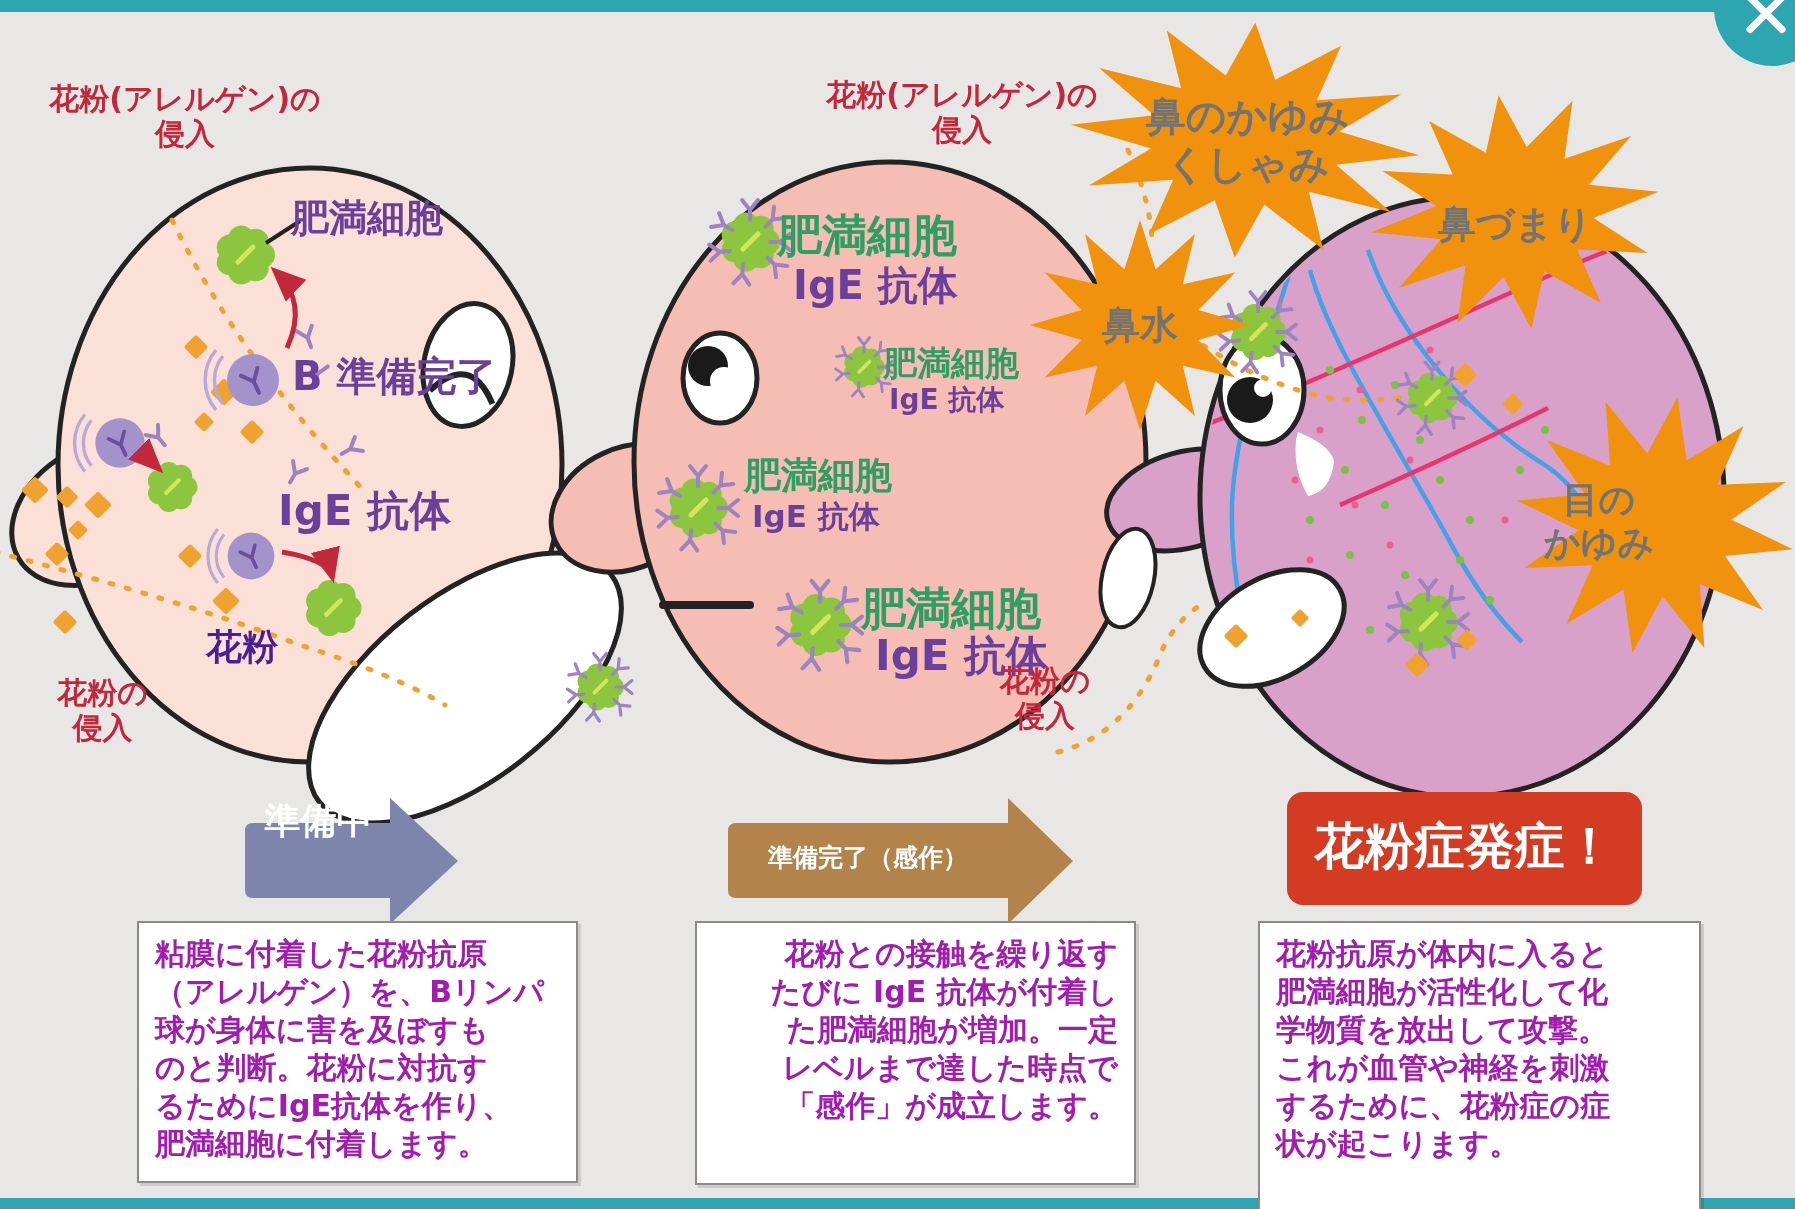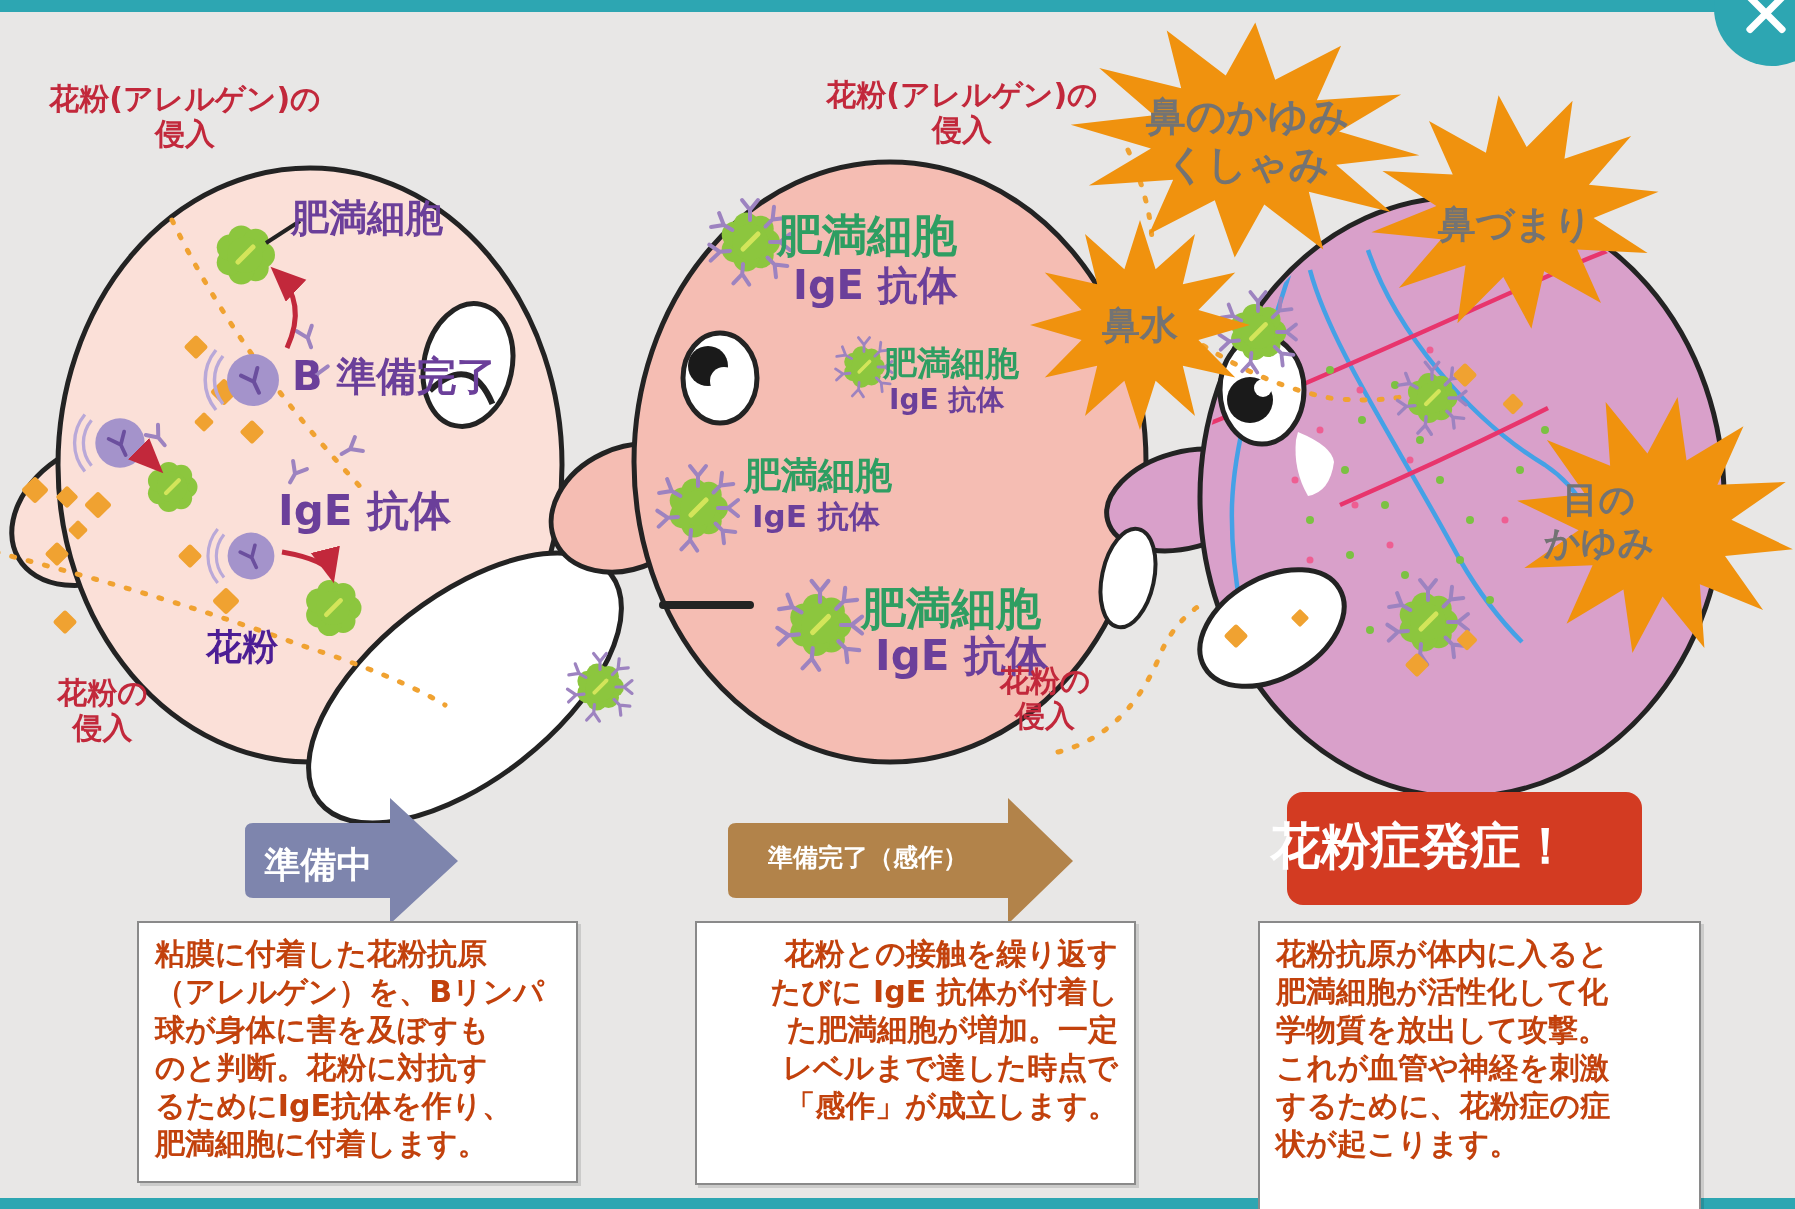--- a/index.html
+++ b/index.html
@@ -12,21 +12,21 @@
   .lbl{position:absolute;font-weight:bold;white-space:pre;line-height:1.15;z-index:5;}
   .ctr{text-align:center;white-space:pre-line;}
   .red{color:#c2283b;}
   .purple{color:#6b3f9a;}
   .green{color:#2e9e62;}
   .orange{color:#4c1d95;}
   .star-txt{color:#737373;line-height:1.2;z-index:6;}
   .arrow-txt{color:#ffffff;z-index:6;}
   .desc-box{position:absolute;box-sizing:border-box;background:#ffffff;border:2px solid #8a8a8a;
             box-shadow:3px 3px 0 rgba(0,0,0,0.12);padding:12px 16px;z-index:5;
-            font-weight:bold;color:#c2410c;font-size:30px;line-height:1.27;white-space:pre-line;}
+            font-weight:bold;color:#a21caf;font-size:30px;line-height:1.27;white-space:pre-line;}
   #close-btn{position:absolute;left:1714px;top:-50px;width:116px;height:116px;border-radius:50%;
              background:#2da6b2;z-index:10;cursor:pointer;}
   .xbar{position:absolute;left:26px;top:60px;width:52px;height:7px;background:#fff;border-radius:3px;}
   #xbar1{transform:rotate(45deg);}
   #xbar2{transform:rotate(-45deg);}
 </style>
 </head>
 <body>
 
 <div id="band-top" class="band"></div>
@@ -251,23 +251,23 @@
 <div class="lbl red ctr" style="left:965px;top:664px;width:160px;font-size:30px;">花粉の
 侵入</div>
 
 <div class="lbl star-txt ctr" style="left:1075px;top:92px;width:345px;font-size:40px;">鼻のかゆみ
 くしゃみ</div>
 <div class="lbl star-txt ctr" style="left:1385px;top:202px;width:260px;font-size:38px;">鼻づまり</div>
 <div class="lbl star-txt ctr" style="left:1075px;top:303px;width:130px;font-size:38px;">鼻水</div>
 <div class="lbl star-txt ctr" style="left:1494px;top:478px;width:210px;font-size:36px;">目の
 かゆみ</div>
 
-<div class="lbl arrow-txt ctr" style="left:246px;top:844px;width:145px;font-size:36px;">準備中</div>
+<div class="lbl arrow-txt ctr" style="left:246px;top:800px;width:145px;font-size:36px;">準備中</div>
 <div class="lbl arrow-txt ctr" style="left:726px;top:844px;width:284px;font-size:25px;">準備完了（感作）</div>
-<div class="lbl arrow-txt ctr" style="left:1244px;top:818px;width:353px;font-size:50px;">花粉症発症！</div>
+<div class="lbl arrow-txt ctr" style="left:1288px;top:818px;width:353px;font-size:50px;">花粉症発症！</div>
 
 <div class="desc-box" style="left:137px;top:921px;width:441px;height:262px;">粘膜に付着した花粉抗原
 （アレルゲン）を、Bリンパ
 球が身体に害を及ぼすも
 のと判断。花粉に対抗す
 るためにIgE抗体を作り、
 肥満細胞に付着します。</div>
 <div class="desc-box" style="left:695px;top:921px;width:441px;height:264px;text-align:right;">花粉との接触を繰り返す
 たびに IgE 抗体が付着し
 た肥満細胞が増加。一定

